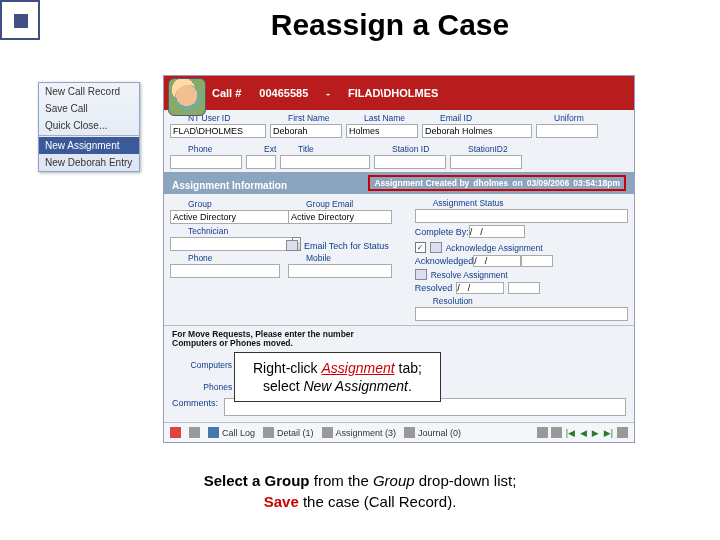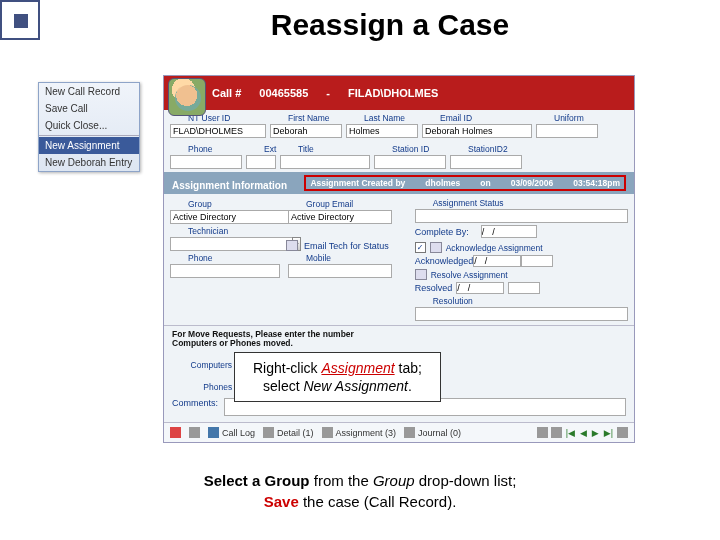--- a/index.html
+++ b/index.html
@@ -17,21 +17,21 @@
   .app-header { background: #b91c1c; color: #fff; height: 34px; display:flex; align-items:center; padding-left:48px; font-weight:bold; font-size:11px; gap:18px; position:relative;}
   .app-header .avatar { position:absolute; left:4px; top:2px; width:38px; height:38px; border-radius:6px; background: radial-gradient(circle at 40% 30%, #ffd9a6 35%, #8a6 0); border:1px solid #557;}
   .avatar::after{content:"";position:absolute;left:6px;top:6px;width:26px;height:26px;border-radius:50%;background:radial-gradient(circle at 45% 40%,#f0c090 50%,#7a9 0);}
   
   .row { display:flex; gap:4px; padding: 3px 6px; align-items:flex-end;}
   .field { display:flex; flex-direction:column; }
   .field label { color:#123a8a; font-size:8.5px; margin-bottom:1px; white-space:nowrap;padding-left:18px;}
   .field input { border:1px solid #aaa; height:14px; font-size:9px; padding:0 2px; background:#fff;}
   
   .section-bar { background:#8aa5bd; color:#fff; padding:3px 8px; font-weight:bold; font-size:10px; display:flex; justify-content:space-between; align-items:flex-end;}
-  .created-box { border:2px solid #c00; padding:1px 4px; font-size:8.5px; color:#fff; display:flex; gap:20px; align-items:center;}
+  .created-box { border:2px solid #c00; padding:1px 4px; font-size:8.5px; color:#fff; display:flex; gap:4px; align-items:center;}
   .created-box strong{font-weight:bold;}
   
   .assign-body { display:flex; padding:4px 6px 2px; gap:10px;}
   .col-left { flex:1.1; }
   .col-right { flex:1; }
   .dropdown { display:flex;}
   .dropdown input{ flex:1; border-right:0;}
   .dropdown .dd-btn{ width:14px; height:14px; border:1px solid #888; background:linear-gradient(#fff,#ccc); display:flex;align-items:center;justify-content:center;font-size:7px;}
   .checkbox-row{display:flex;align-items:center;gap:4px;font-size:8.5px;color:#123a8a;margin:2px 0;}
   .checkbox{width:11px;height:11px;border:1px solid #777;background:#fff;display:inline-flex;align-items:center;justify-content:center;font-size:8px;}
@@ -178,21 +178,21 @@
             <label>Mobile</label>
             <input style="">
           </div>
       </div>
     </div>
     <div class="col-right">
       <div class="field" style="width:100%">
           <label>Assignment Status</label>
           <input style="">
         </div>
-      <div class="row" style="padding:2px 0;gap:12px;align-items:center">
+      <div class="row" style="padding:2px 0;gap:0;align-items:center">
         <span style="color:#123a8a">Complete By:</span>
         <input style="width: 56px; height: 13px; border: 1px solid rgb(170, 170, 170); font-size: 9px;" class="slashes" value="/  /">
       </div>
       <div class="checkbox-row">
           <span class="checkbox">✓</span>
           <span class="micro-icon"></span>
           <span>Acknowledge Assignment</span>
         </div>
       <div class="row" style="padding:0;gap:0;align-items:center">
           <span style="color:#123a8a">Acknowledged</span>

